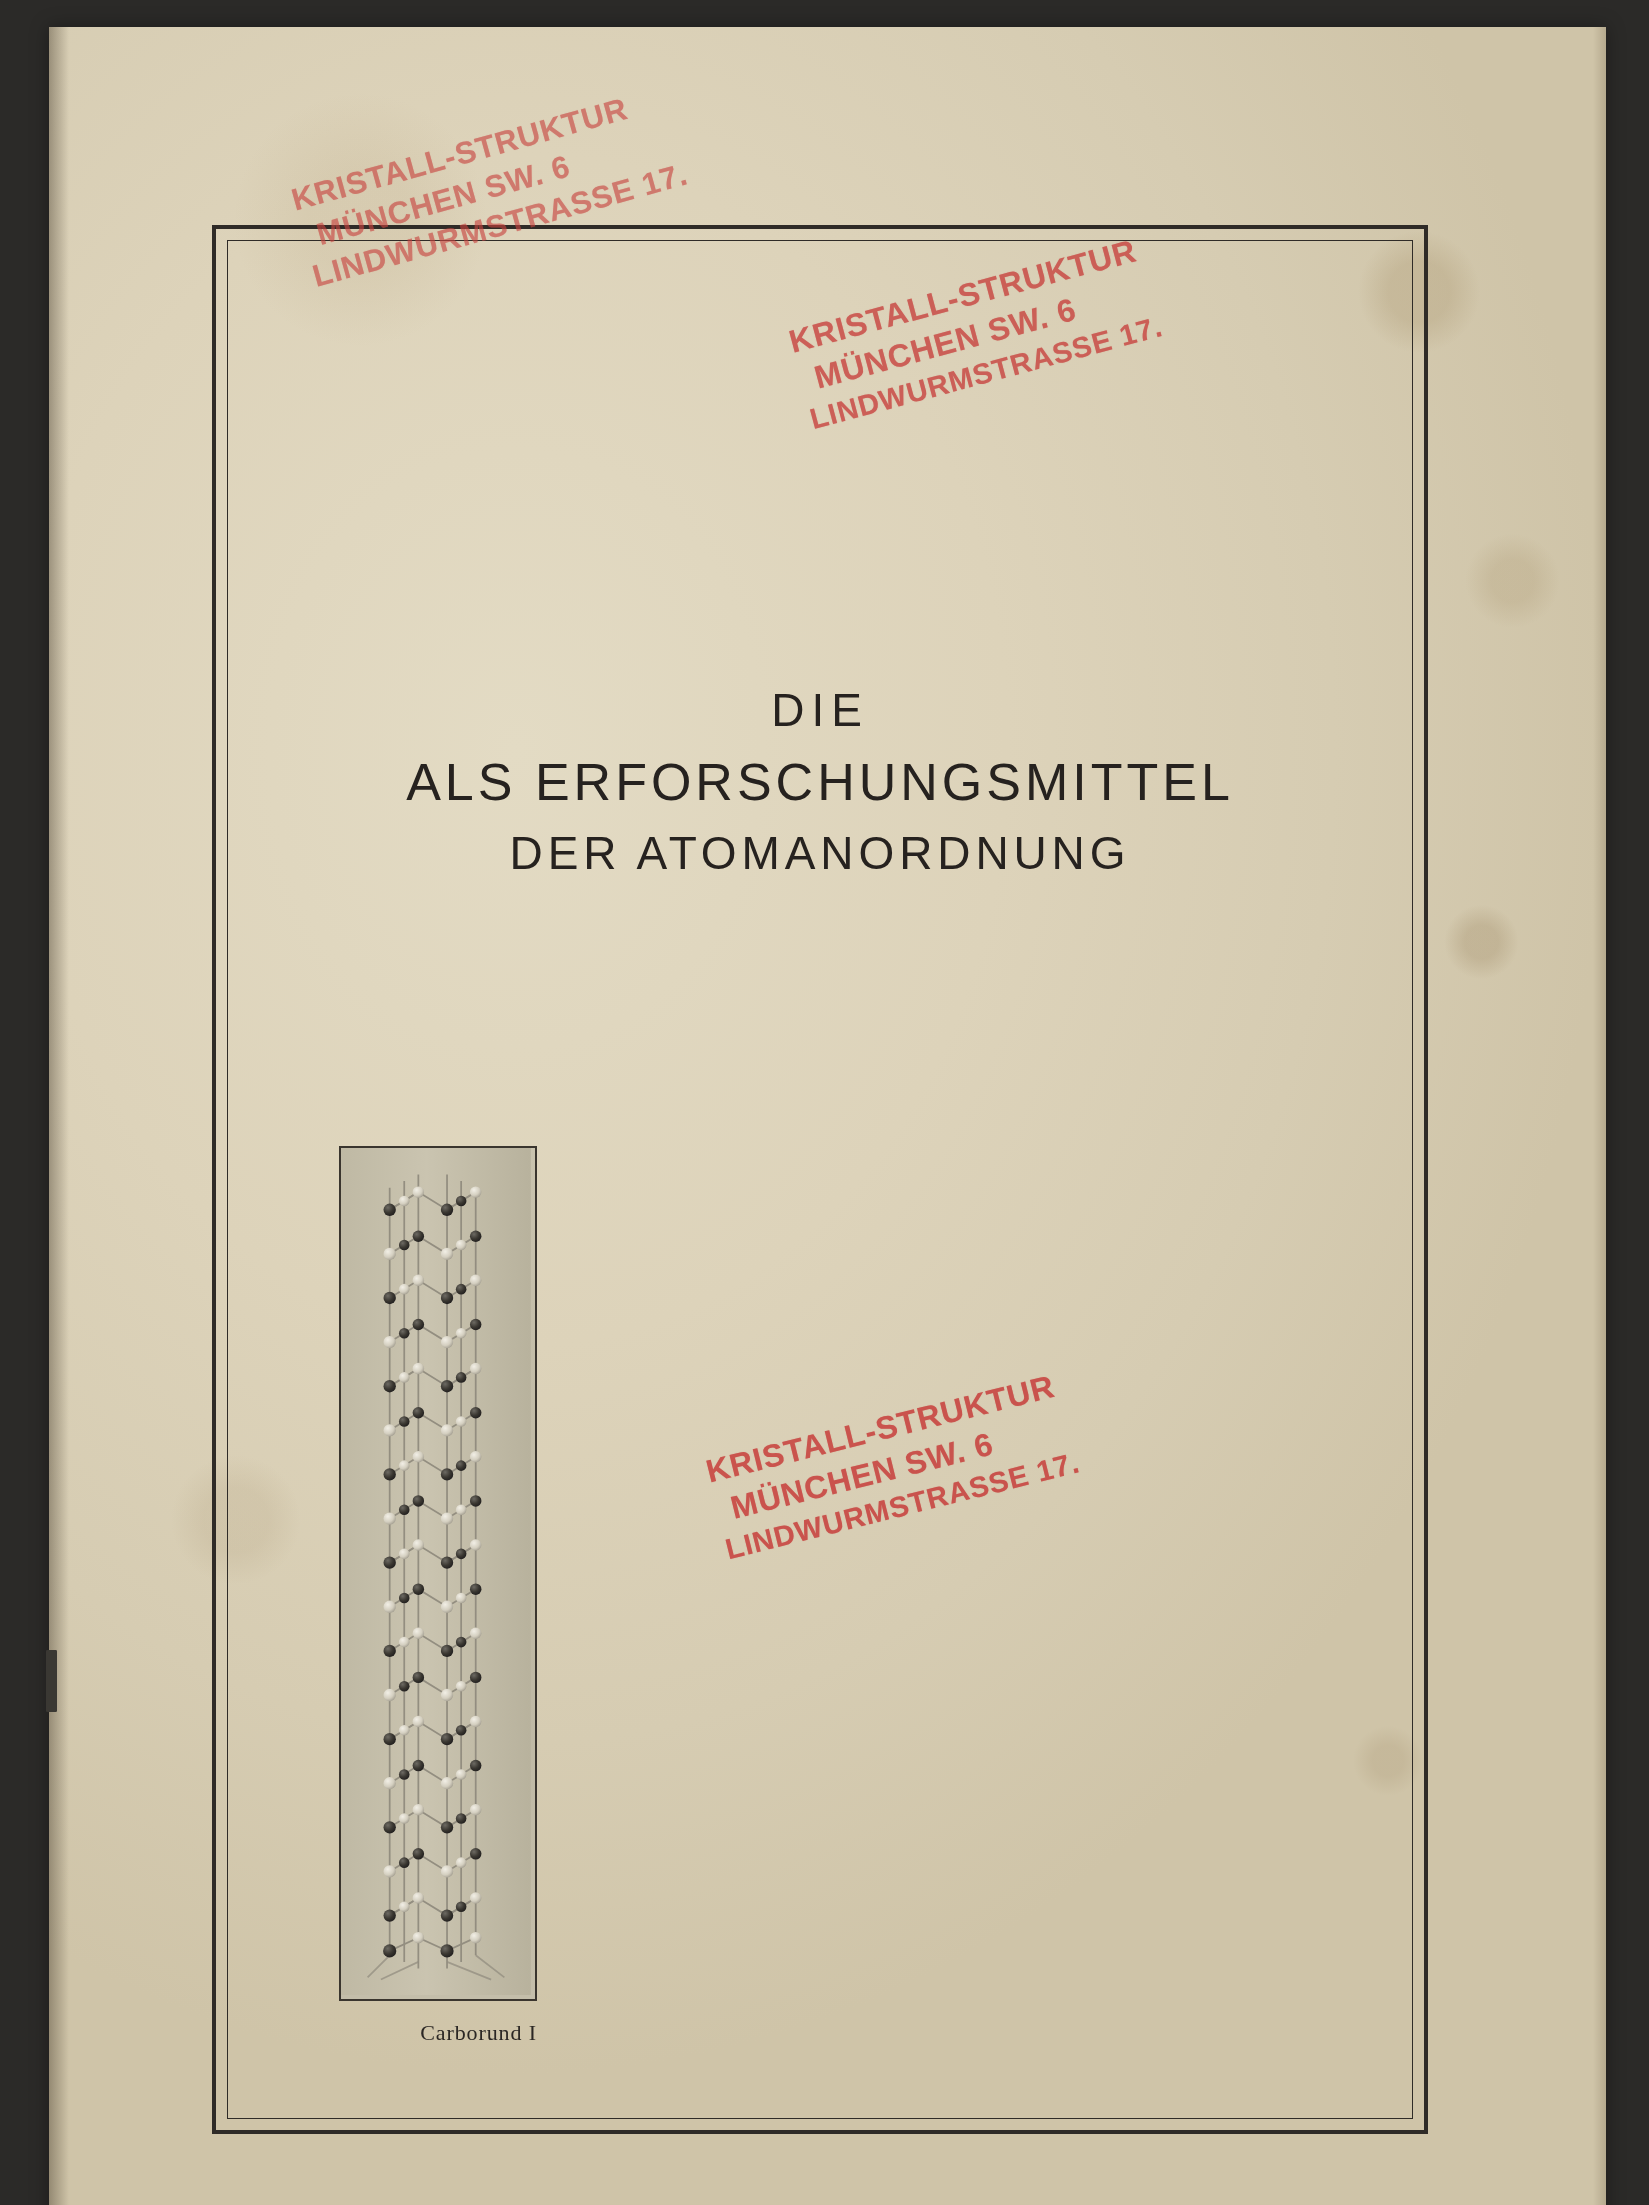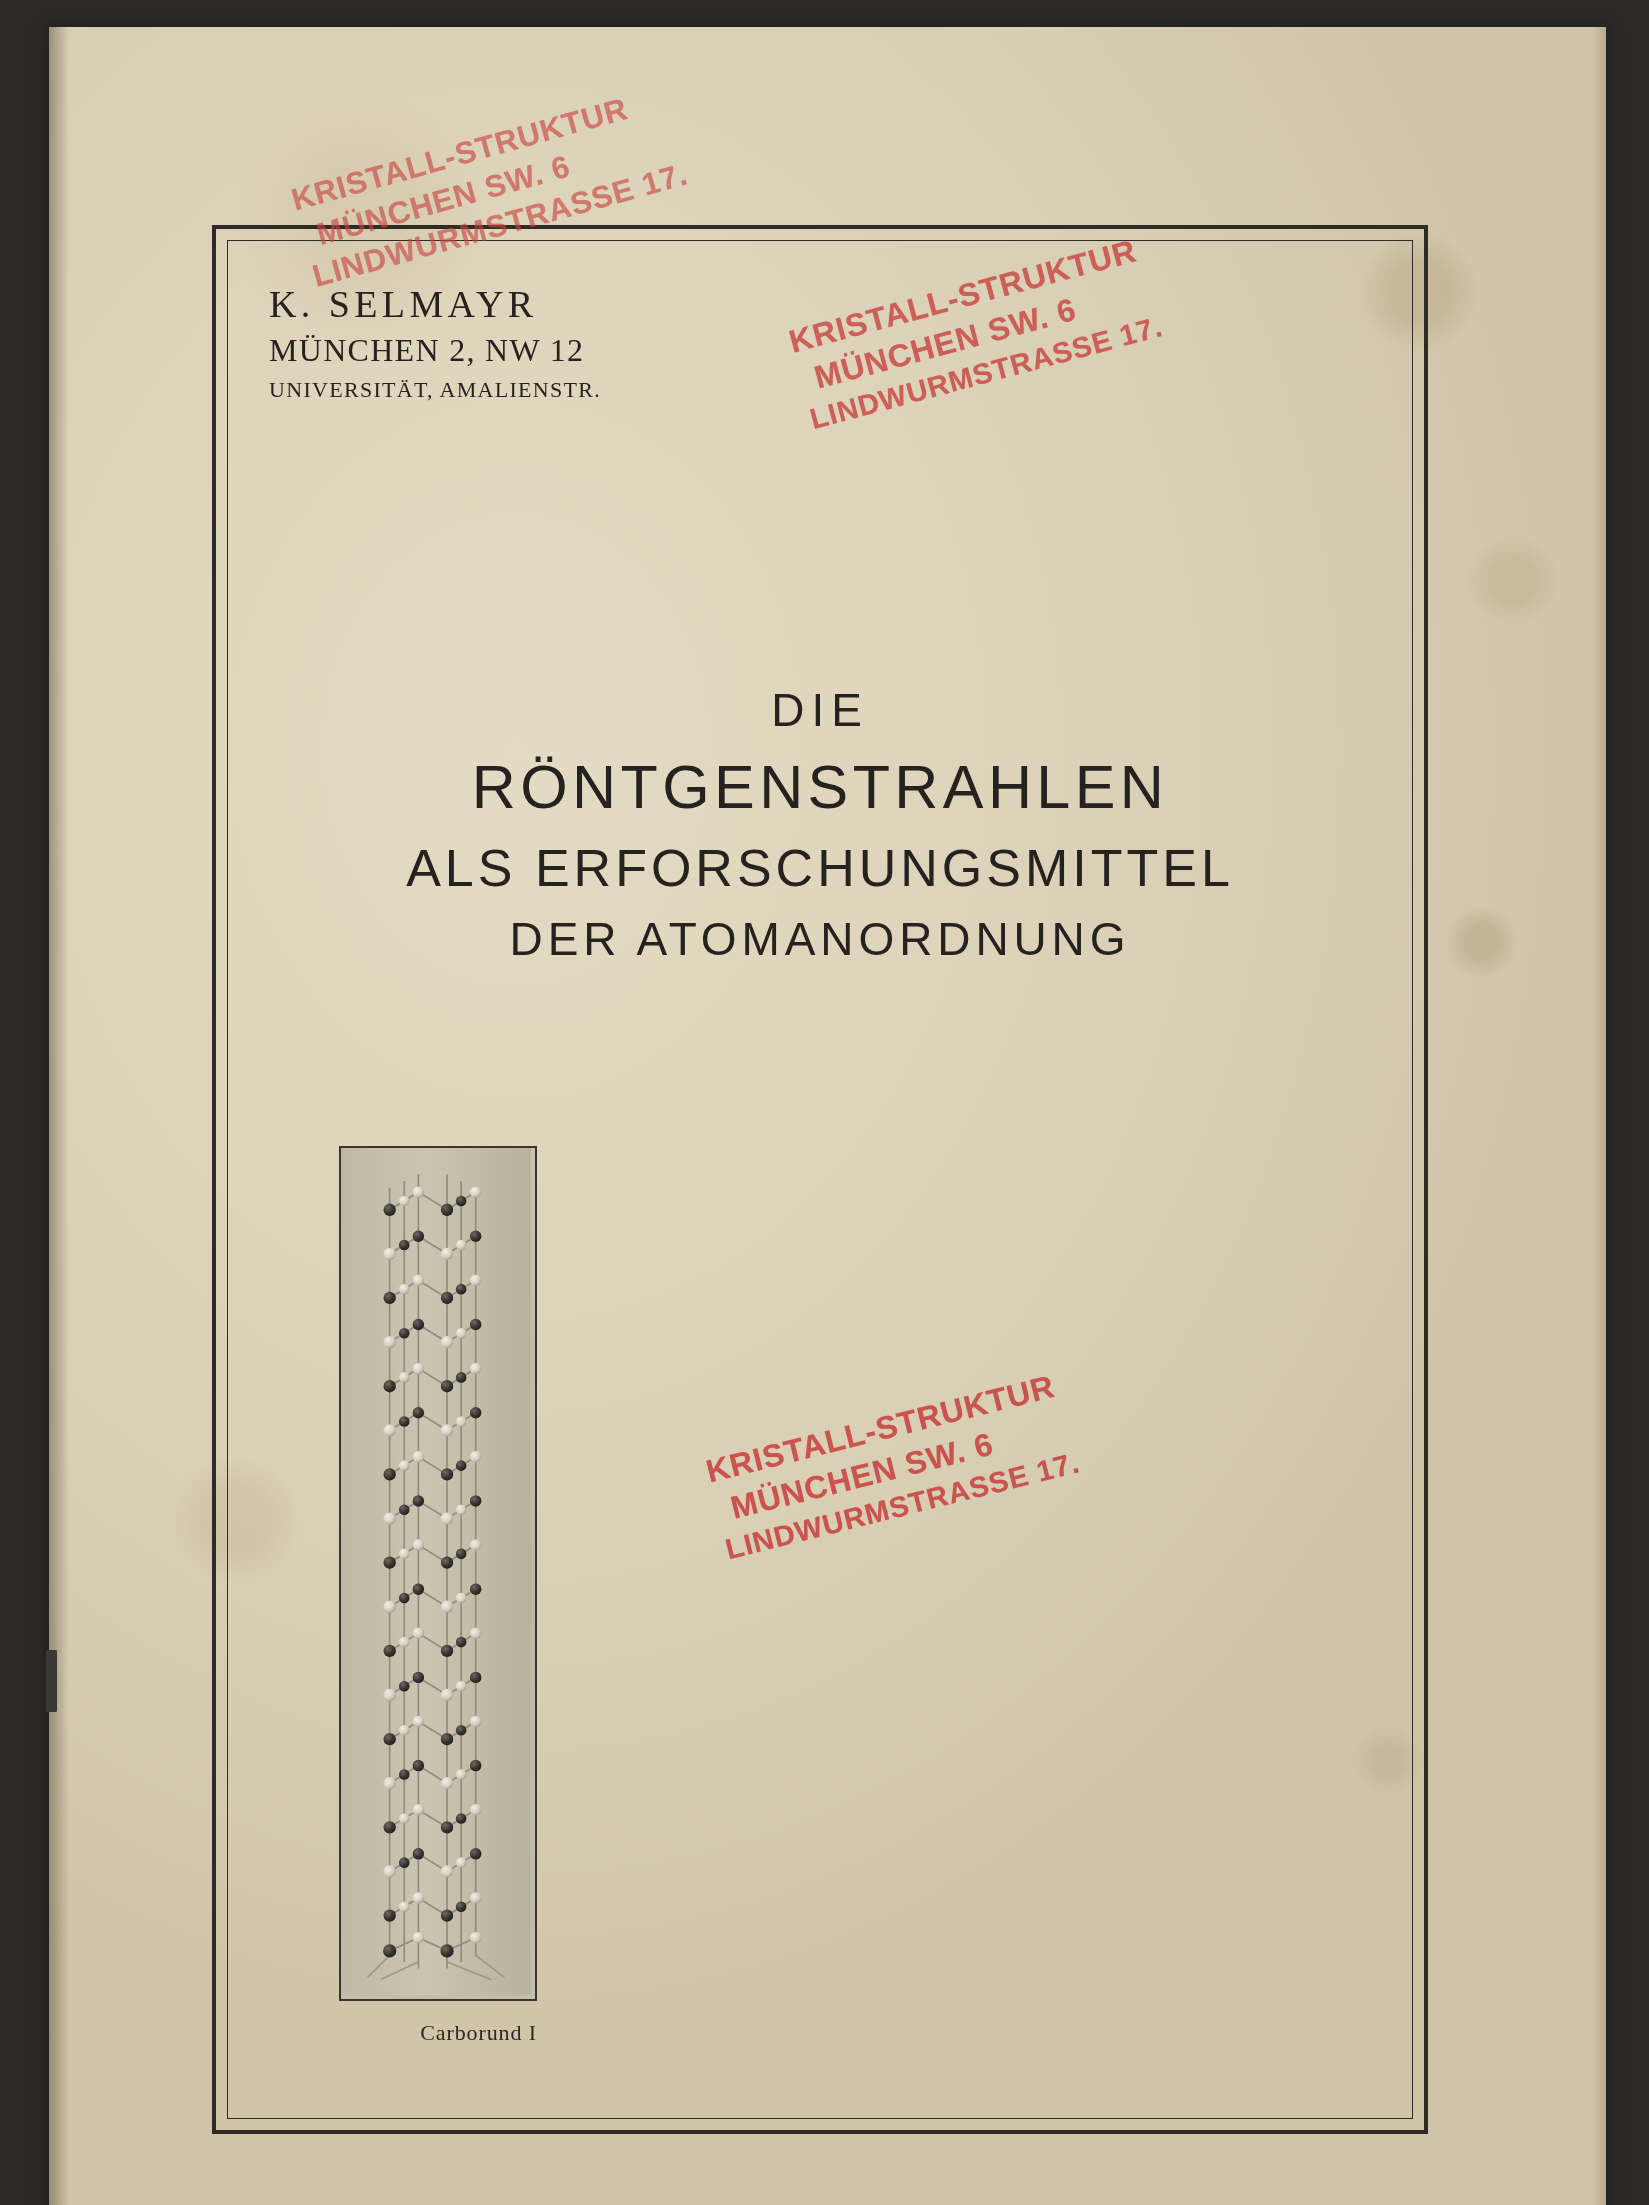--- a/index.html
+++ b/index.html
@@ -204,29 +204,23 @@
 
 <div id="page-sheet">
 
   <div id="binding-edge"></div>
   <div id="binding-notch"></div>
   <div id="edge-right"></div>
 
   <div id="frame-outer">
     <div id="frame-inner"></div>
 
-    <div id="publisher-block">
-      <div id="publisher-name">K. SELMAYR</div>
-      <div id="publisher-city">MÜNCHEN 2, NW 12</div>
-      <div id="publisher-street">UNIVERSITÄT, AMALIENSTR.</div>
-    </div>
 
     <div id="title-block">
       <div class="title-line1">DIE</div>
-      <div class="title-line2">RÖNTGENSTRAHLEN</div>
       <div class="title-line3">ALS ERFORSCHUNGSMITTEL</div>
       <div class="title-line4">DER ATOMANORDNUNG</div>
     </div>
 
     <div id="figure-wrap">
       <div id="figure-frame">
         <svg id="figure-svg" width="190" height="847" viewBox="0 0 430 1920">
           <defs>
             <radialGradient id="darkAtom" cx="35%" cy="32%" r="70%">
               <stop offset="0%" stop-color="#6d6a63"></stop>

